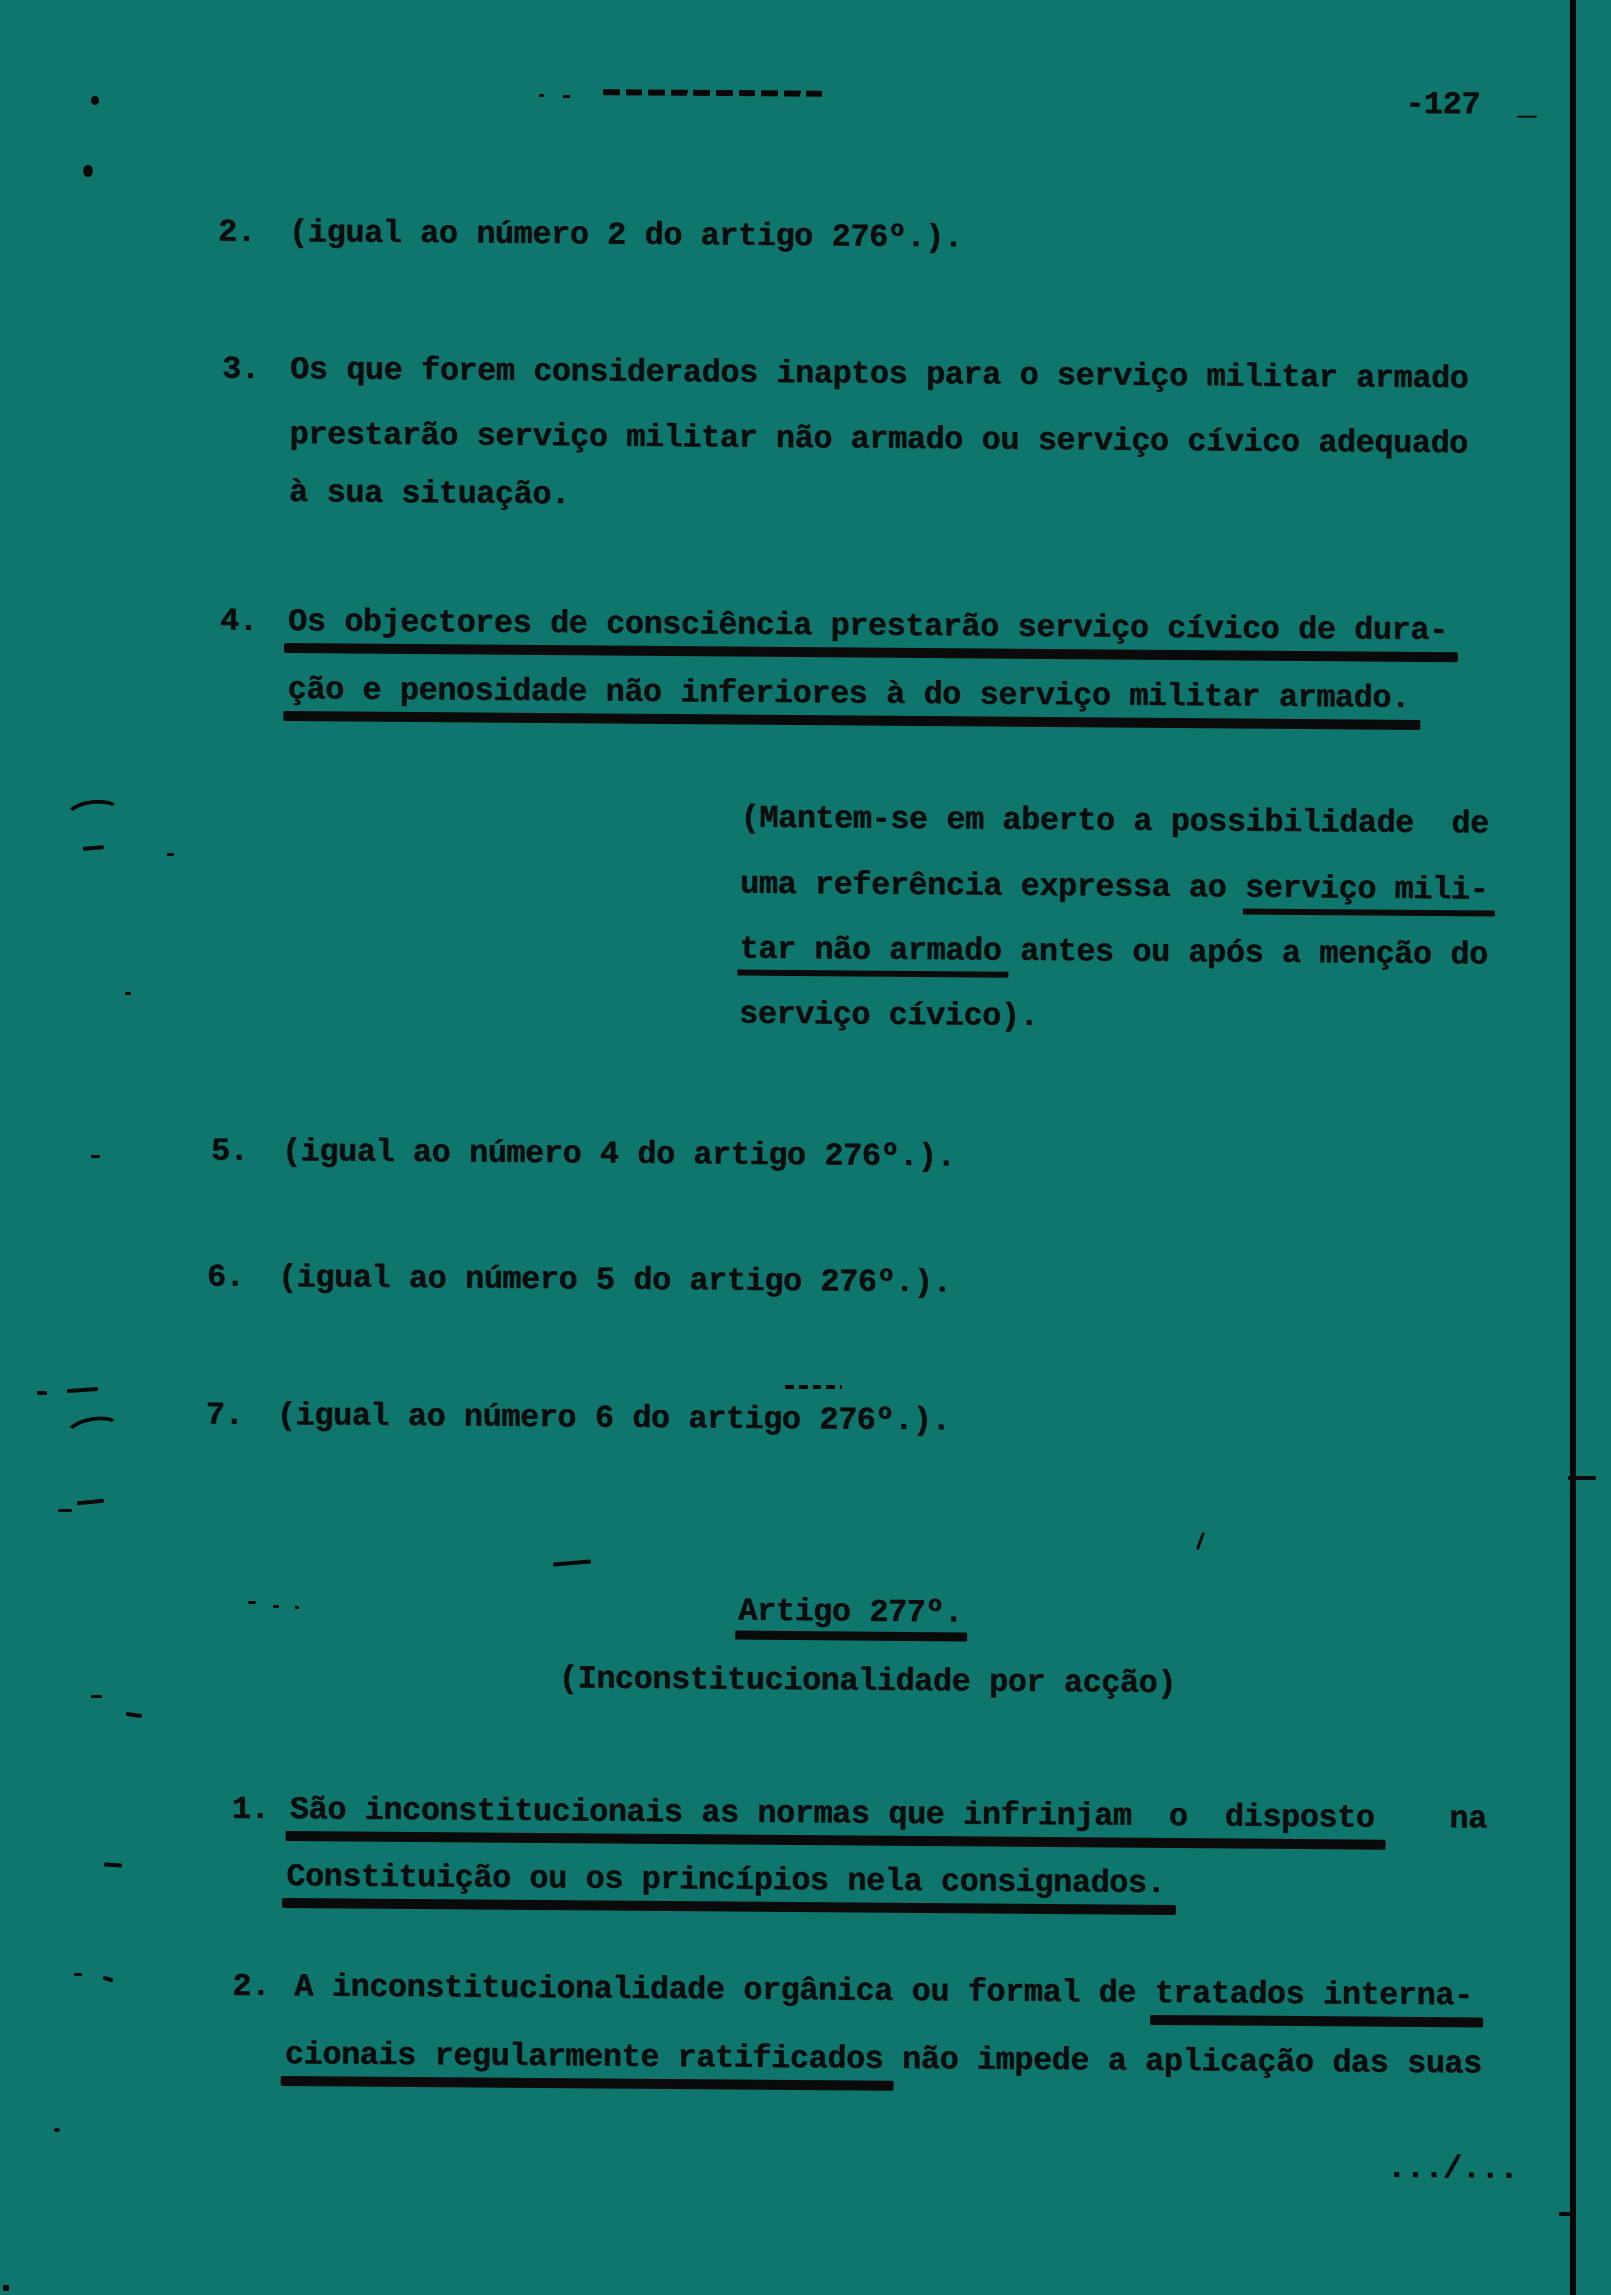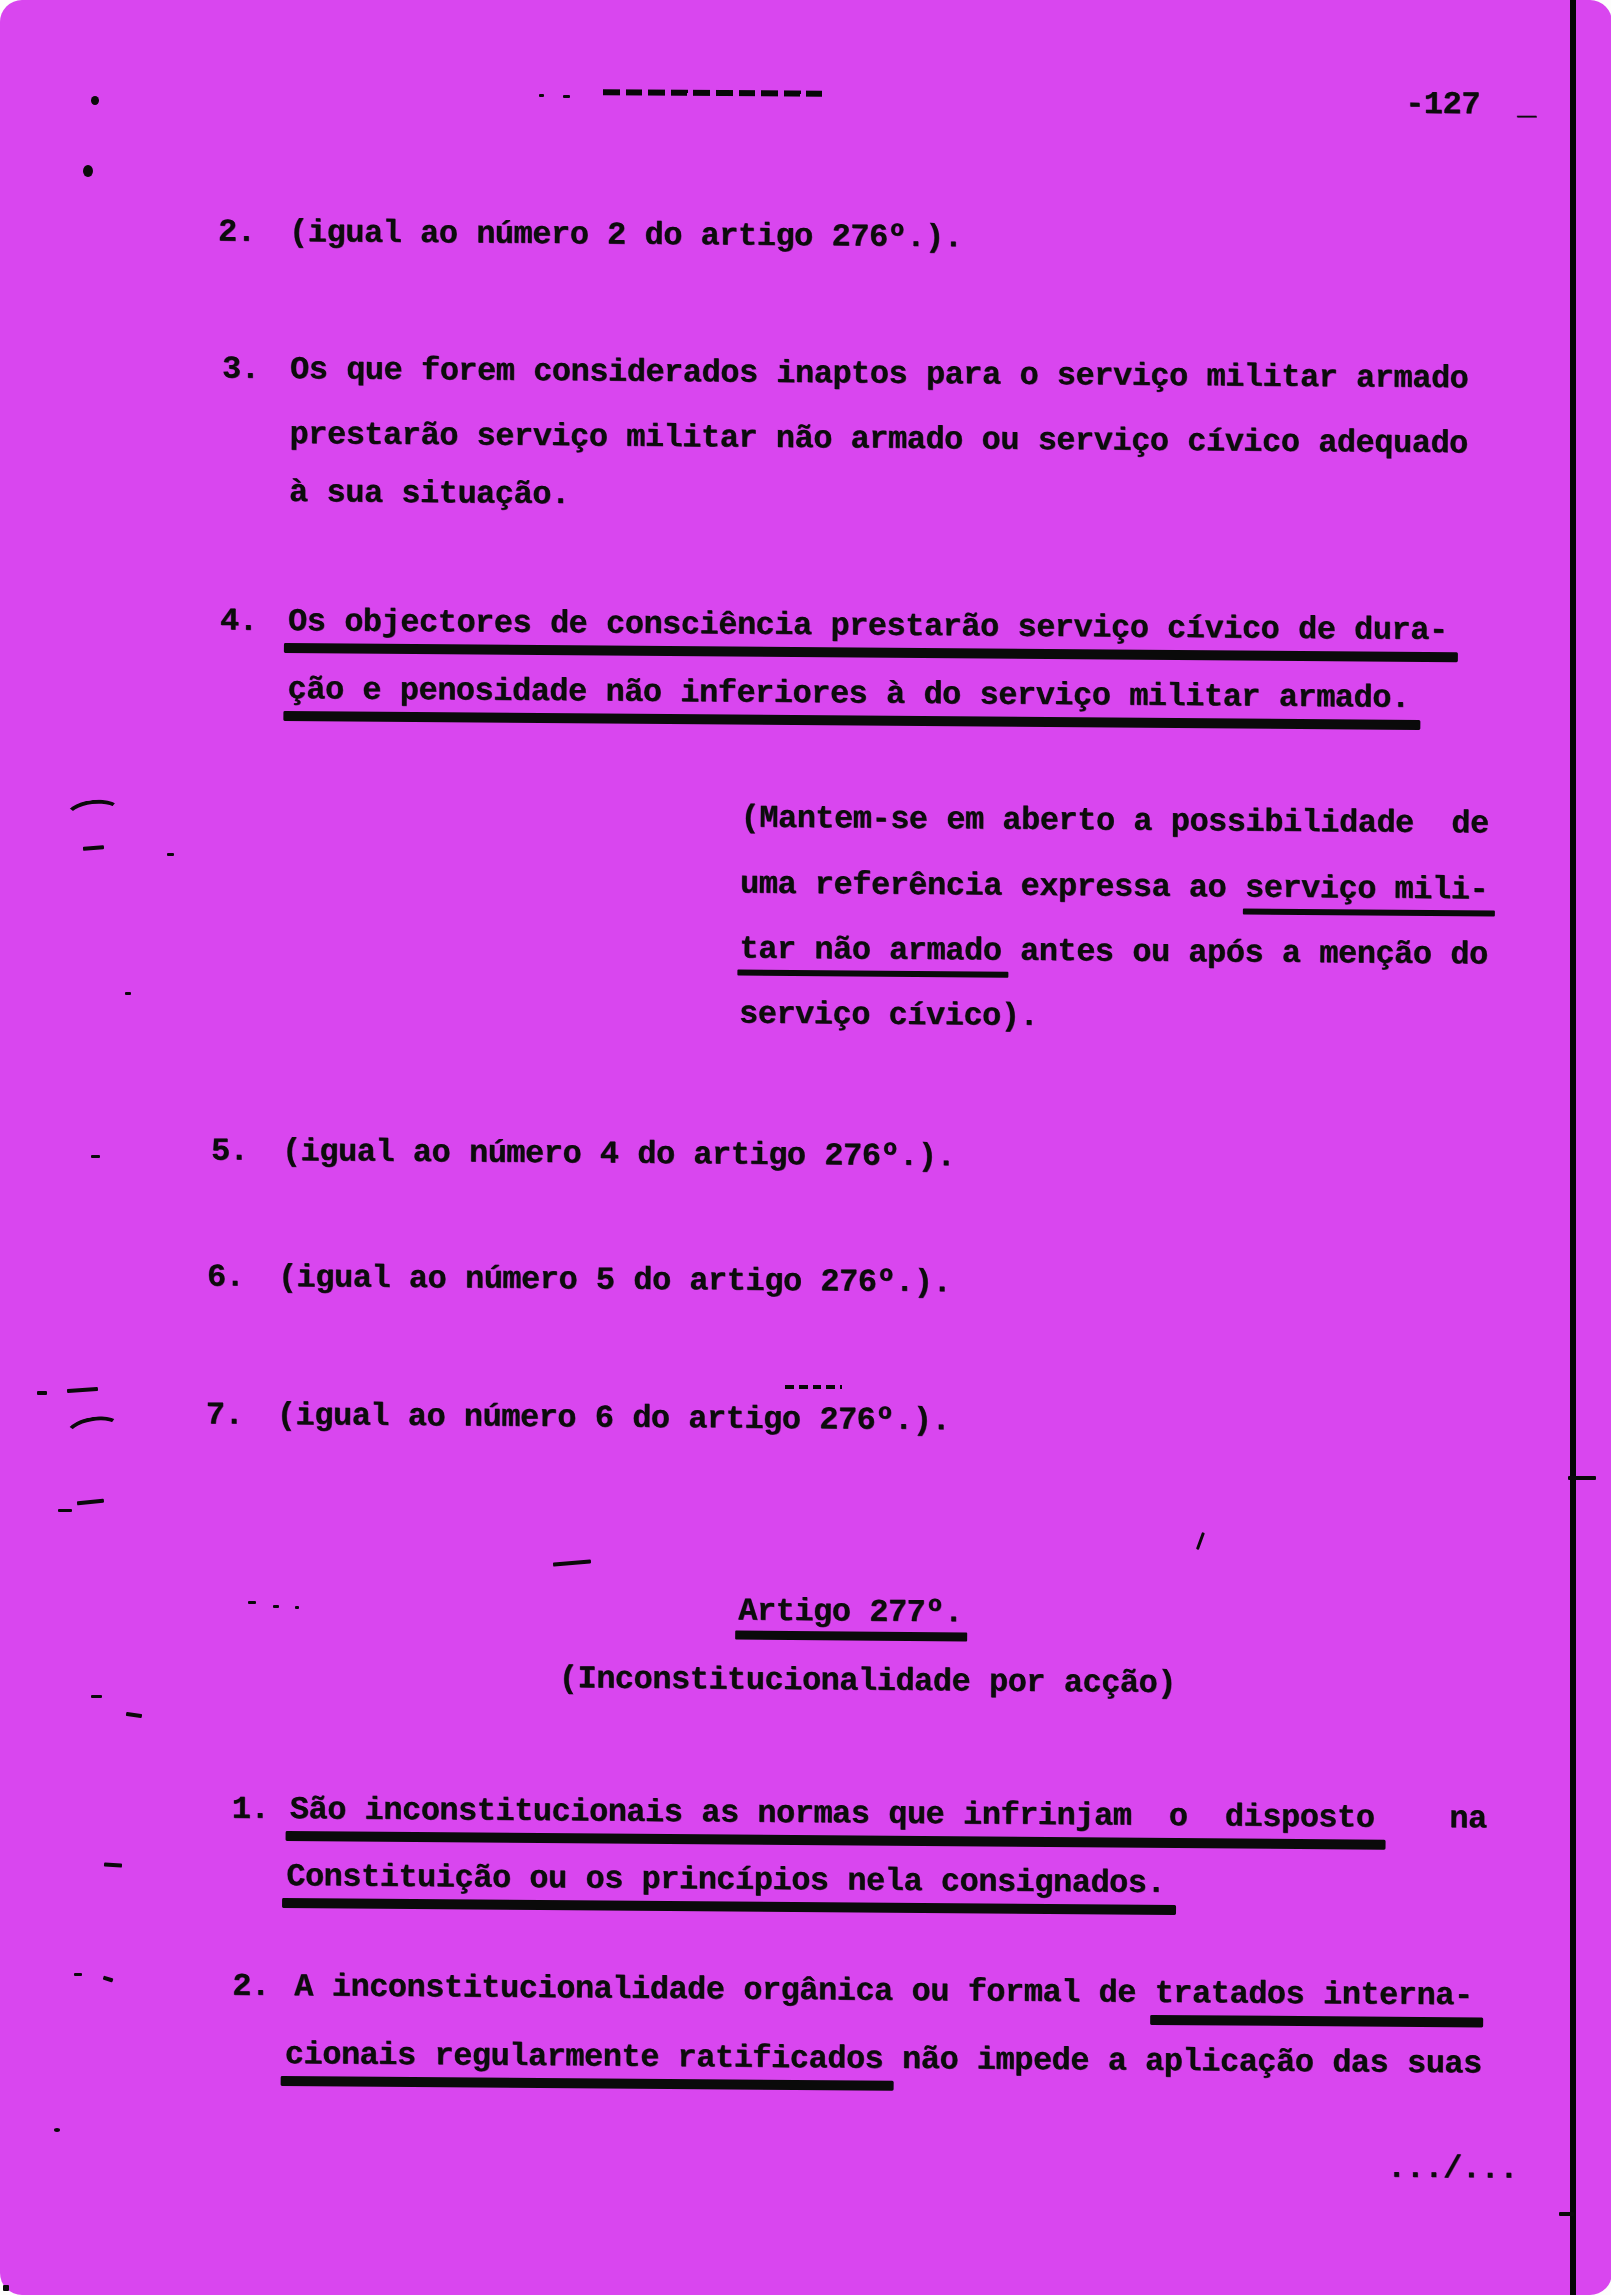--- a/index.html
+++ b/index.html
@@ -3,21 +3,21 @@
 <meta charset="utf-8">
 <style>
   html,body{margin:0;padding:0;}
   body{
     width:1612px;height:2295px;
     background:#fdfdfc;
     overflow:hidden;
     position:relative;
     font-family:"Liberation Mono","DejaVu Sans Mono",monospace;
   }
-  #page{position:absolute;inset:0;background:#d946ef;border-radius:22px;}
+  #page{position:absolute;inset:0;background:#0f766e;}
   
   #content{
     position:absolute;inset:0;
     transform:rotate(0.45deg);
     transform-origin:29.5px 0;
   }
   .tline{
     position:absolute;
     font-family:"Liberation Mono","DejaVu Sans Mono",monospace;
     font-weight:700;

